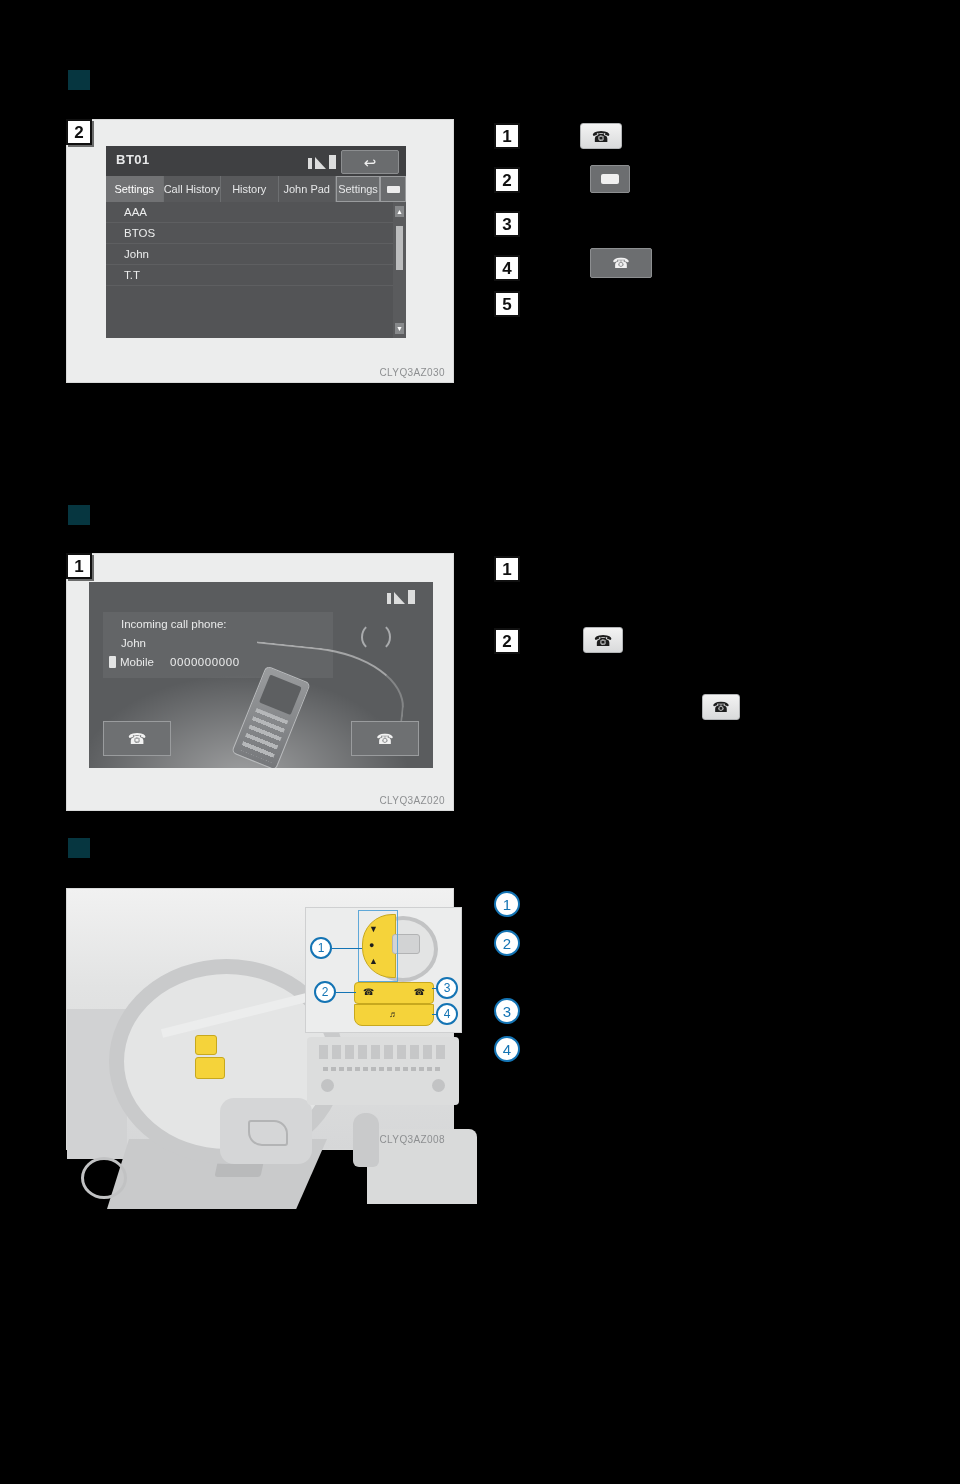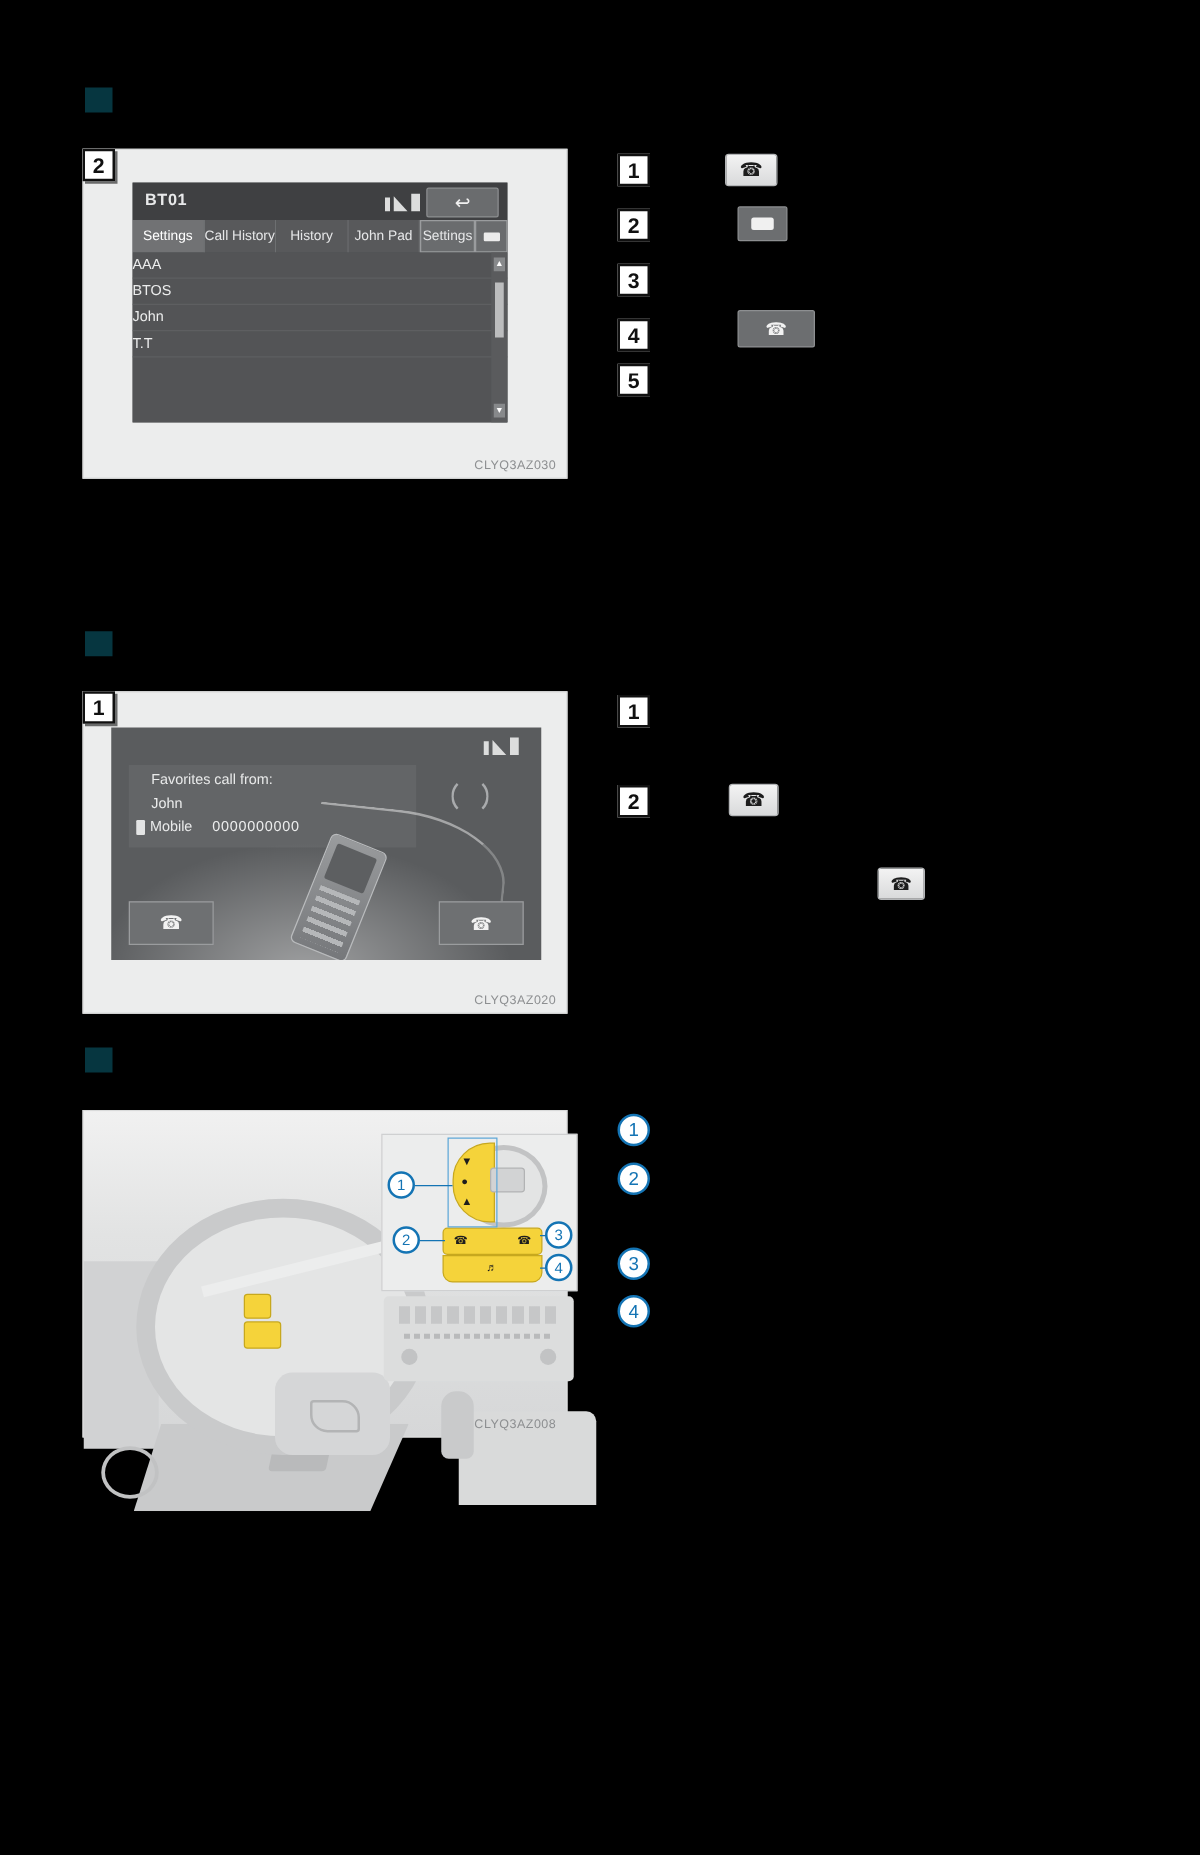--- a/index.html
+++ b/index.html
@@ -75,21 +75,21 @@
     border-right:1px solid #6d6f71;box-sizing:border-box;
   }
   .tab.active{background:#717274;color:#ffffff;}
   .tab.settings{flex:0 0 44px;background:#6a6c6e;border:1px solid #9a9c9e;}
   .tab.iconbtn{flex:0 0 26px;background:#6a6c6e;border:1px solid #9a9c9e;}
   .tab.iconbtn .dash{width:13px;height:7px;background:#ececec;border-radius:1px;}
 
   .navlist{position:absolute;left:0;right:0;top:56px;bottom:0;background:#535456;}
   .navrow{
     height:21px;display:flex;align-items:center;
-    padding-left:0;color:#eceded;font-size:11.5px;
+    padding-left:18px;color:#eceded;font-size:11.5px;
     border-bottom:1px solid #5e5f61;box-sizing:border-box;
   }
   .scrollbar{
     position:absolute;right:0;top:0;bottom:0;width:13px;background:#5a5b5d;
   }
   .sb-arrow{
     position:absolute;left:2px;width:9px;height:11px;background:#87898b;
     display:flex;align-items:center;justify-content:center;color:#fff;font-size:7px;
   }
   .sb-thumb{position:absolute;left:3px;top:24px;width:7px;height:44px;background:#bcbdbe;}
@@ -354,21 +354,21 @@
 
       <div class="call-top">
         <div class="status-icons" style="right:18px;top:7px;">
           <span class="st-bt"></span>
           <span class="st-sig"></span>
           <span class="st-bat"></span>
         </div>
       </div>
 
       <div class="call-box">
-        <div class="call-lbl" style="padding:6px 0 0 18px;">Favorites call from:</div>
+        <div class="call-lbl" style="padding:6px 0 0 18px;">Incoming call phone:</div>
         <div class="call-name" style="padding:7px 0 0 18px;">John</div>
         <div style="padding:7px 0 0 6px;display:flex;align-items:center;gap:16px;">
           <span style="display:flex;align-items:center;">
             <span class="mob-icon"></span>
             <span class="call-lbl">Mobile</span>
           </span>
           <span class="call-num">0000000000</span>
         </div>
       </div>
 

